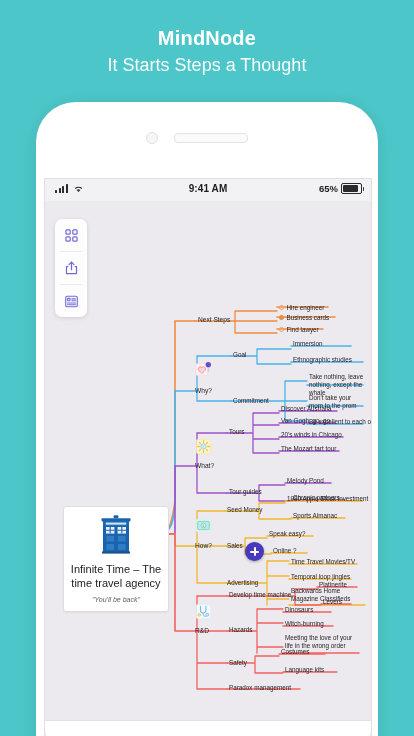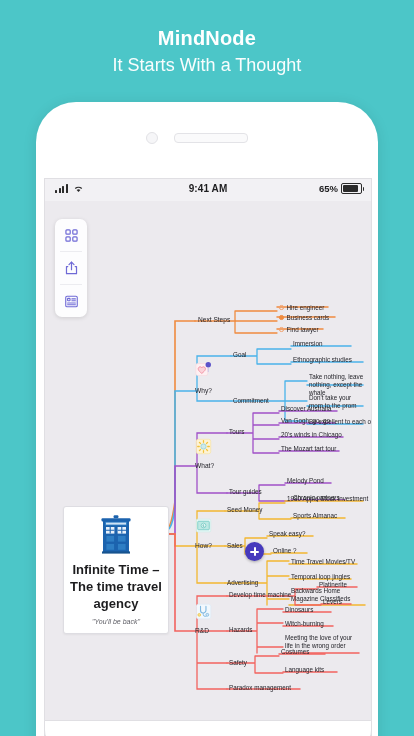--- a/index.html
+++ b/index.html
@@ -61,21 +61,21 @@
   }
   .tb-btn{width:32px;height:32px;display:flex;align-items:center;justify-content:center;}
   .tb-sep{width:22px;height:1px;background:#ececf0;}
 
   
   .root{
     position:absolute;left:18px;top:305px;width:94px;
     background:#fff;border:1px solid #dedde2;border-radius:3px;
     padding:7px 5px 8px;text-align:center;box-shadow:0 1px 2px rgba(0,0,0,.05);
   }
-  .root-title{font-size:13px;font-weight:bold;color:#1d1d1f;line-height:1.3;margin-top:4px;}
+  .root-title{font-size:11px;font-weight:normal;color:#1d1d1f;line-height:1.3;margin-top:4px;}
   .root-quote{font-size:7px;font-style:italic;color:#5d5d64;margin-top:5px;}
 
   
   .mm{position:absolute;left:0;top:0;width:326px;height:544px;}
 
   
   .nd{position:absolute;font-size:6.3px;color:#24242a;white-space:nowrap;line-height:1.25;}
   .nd.wrap{white-space:normal;}
   .b1{font-size:6.6px;}
 
@@ -103,21 +103,21 @@
   .homebar{position:absolute;left:50%;transform:translateX(-50%);bottom:8px;width:88px;height:4px;
      border-radius:2px;background:#c9c9cf;}
 </style>
 </head>
 <body>
 
 <div class="stage">
 
   <div class="hdr">
     <div class="hdr-title">MindNode</div>
-    <div class="hdr-sub">It Starts With a Thought</div>
+    <div class="hdr-sub">It Starts Steps a Thought</div>
   </div>
 
   <div class="phone">
 
     <div class="notch-row">
       <div class="cam"></div>
       <div class="speaker"></div>
     </div>
 
     <div class="screen">

